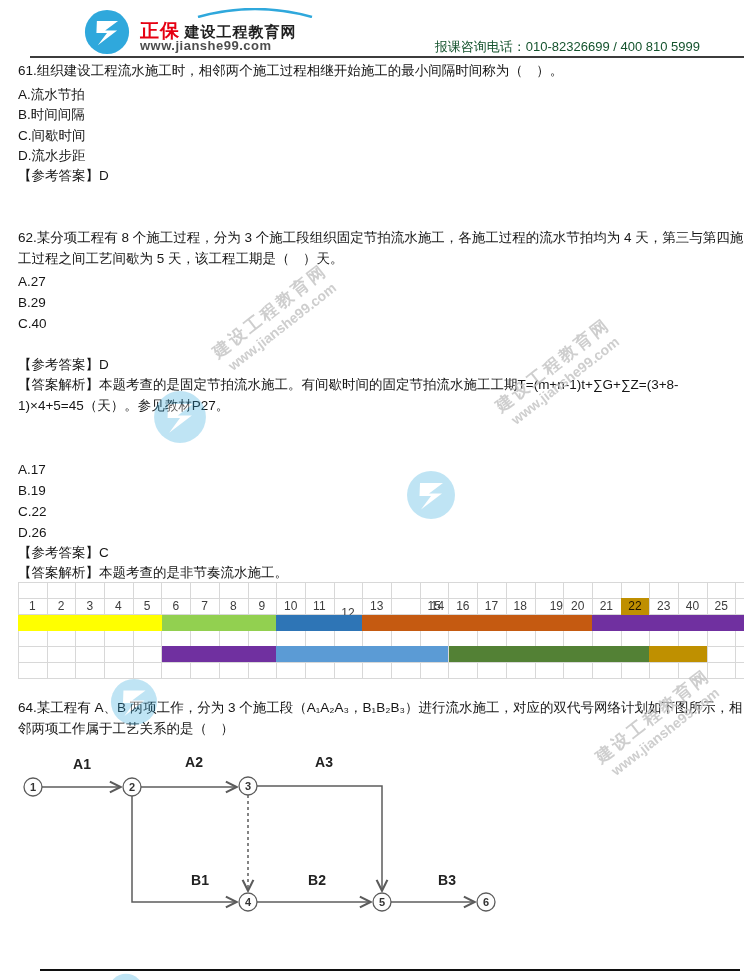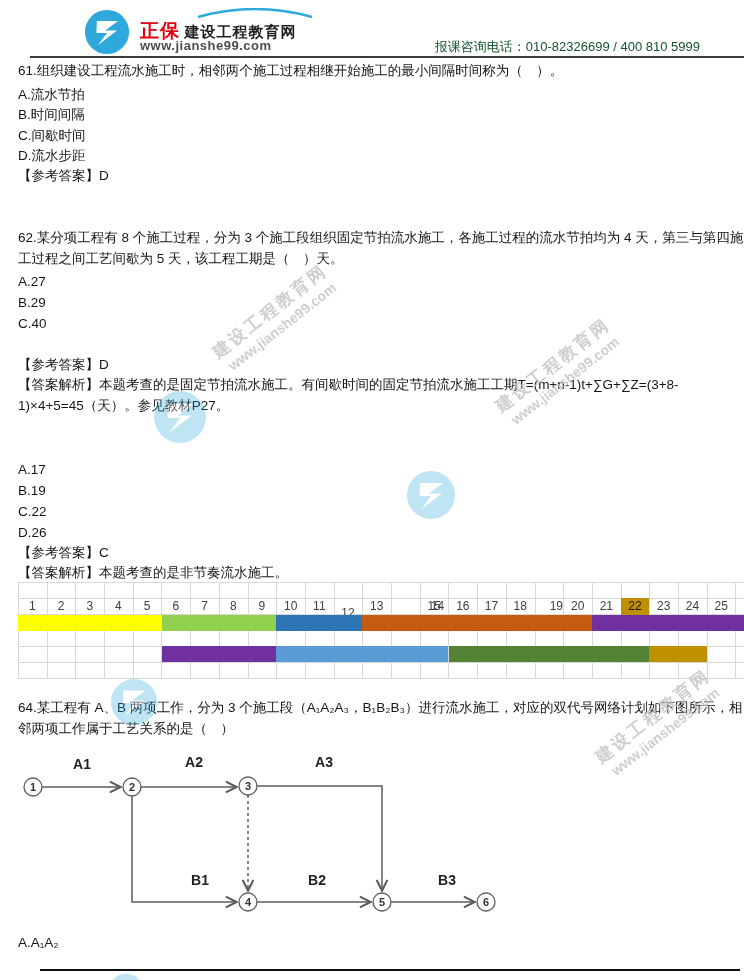--- a/index.html
+++ b/index.html
@@ -111,21 +111,21 @@
         <div class="day" style="left: 373.1px; margin-left: 32px;">14</div>
         <div class="day" style="left: 401.8px;">15</div>
         <div class="day" style="left: 430.5px;">16</div>
         <div class="day" style="left: 459.2px;">17</div>
         <div class="day" style="left: 487.9px;">18</div>
         <div class="day" style="left: 524px;">19</div>
         <div class="day" style="left: 545.3px; text-align: center;">20</div>
         <div class="day" style="left: 574px;">21</div>
         <div class="day hl" style="background: rgb(191, 143, 0); left: 602.7px;">22</div>
         <div class="day" style="left: 631.4px;">23</div>
-        <div class="day" style="left: 660.1px;">24</div>
+        <div class="day" style="left: 660.1px;">40</div>
         <div class="day" style="left: 688.8px;">25</div>
       </div>
     <div class="bar-row bar-row-1">
         <div class="seg" style="left: 0px; width: 143.5px; background: rgb(255, 255, 0);"></div>
         <div class="seg" style="left: 143.5px; width: 114.8px; background: rgb(146, 208, 80);"></div>
         <div class="seg" style="left: 258.3px; width: 86.1px; background: rgb(46, 117, 182);"></div>
         <div class="seg" style="left: 344.4px; width: 229.6px; background: rgb(197, 90, 17);"></div>
         <div class="seg" style="left: 574px; width: 172.2px; background: rgb(112, 48, 160);"></div>
       </div>
     <div class="bar-row bar-row-2">
@@ -164,21 +164,20 @@
       <circle cx="476" cy="151" r="9" class="node"></circle>
       <text x="476" y="155" class="node-num">6</text>
       <text x="72" y="18" class="act-label">A1</text>
       <text x="184" y="16" class="act-label">A2</text>
       <text x="314" y="16" class="act-label">A3</text>
       <text x="190" y="134" class="act-label">B1</text>
       <text x="307" y="134" class="act-label">B2</text>
       <text x="437" y="134" class="act-label">B3</text>
     </svg>
 
-  <div class="tline opt" style="top:932px">A.A₁A₂</div>
 
   <div class="footer-rule"></div>
 
   <div class="wm" style="left:185px; top:298px;">
     <div class="l1">建设工程教育网</div>
     <div class="l2">www.jianshe99.com</div>
   </div>
   <div class="wm" style="left:468px; top:352px;">
     <div class="l1">建设工程教育网</div>
     <div class="l2">www.jianshe99.com</div>

